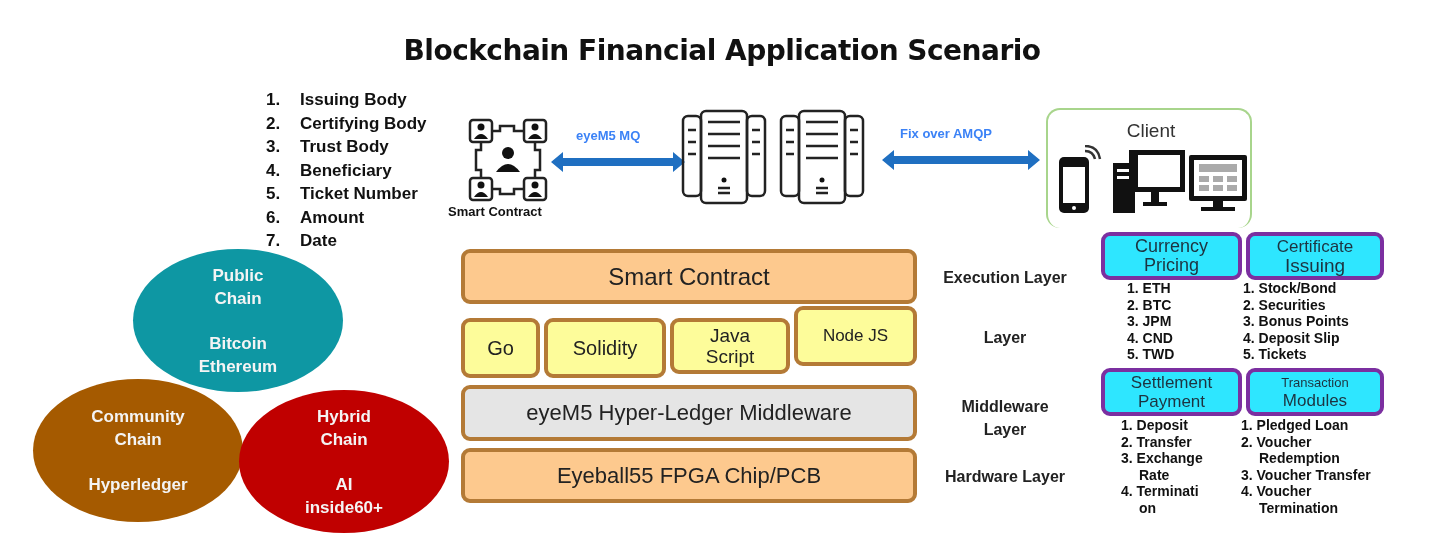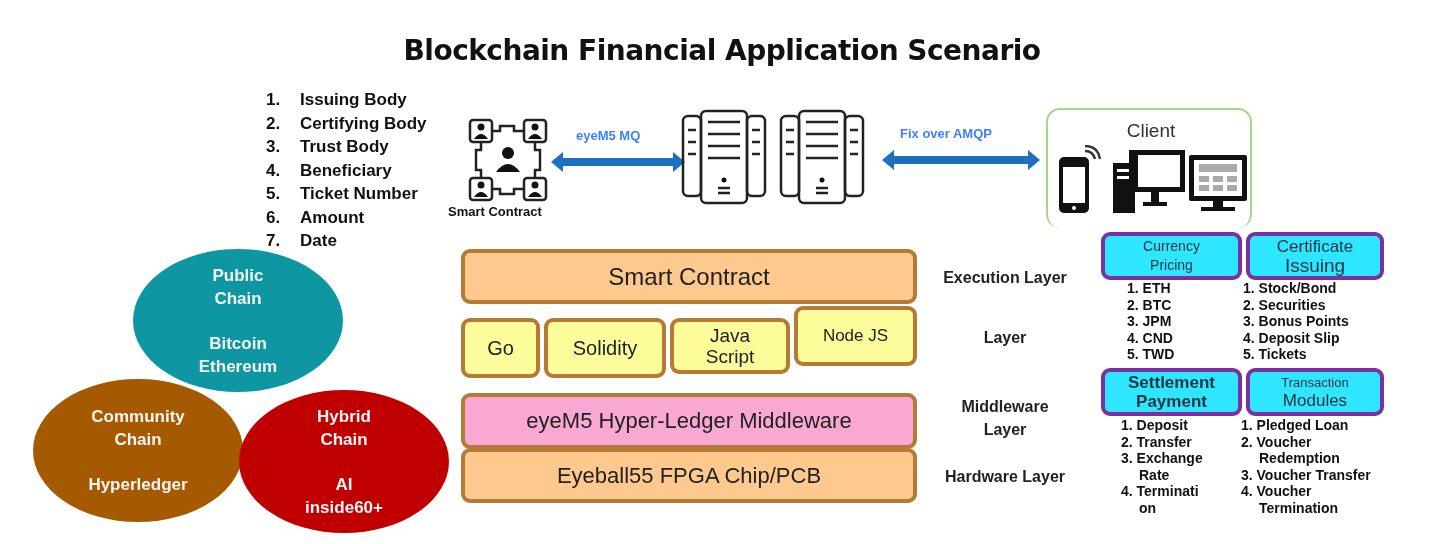--- a/index.html
+++ b/index.html
@@ -7,21 +7,21 @@
   .abs { position: absolute; }
   .title { left: 0; width: 1444px; top: 34px; text-align: center; font-family: "DejaVu Sans", sans-serif; font-weight: bold; font-size: 28px; letter-spacing: -0.5px; box-sizing: border-box; }
   .fields { left: 266px; top: 88px; font-weight: bold; font-size: 17px; line-height: 23.5px; }
   .fields .num { display: inline-block; width: 34px; }
   .arrow-label { font-weight: bold; font-size: 13px; color: #3b82f6; }
   .client-box { left: 1046px; top: 108px; width: 206px; height: 120px; border: 2px solid #a8d58c; border-radius: 14px; border-bottom: none; box-sizing: border-box; }
   .client-title { left: 1046px; top: 120px; width: 150px; text-align: center; font-size: 19px; color: #333; padding-left: 30px; }
   .layer { border: 4px solid #b47a36; border-radius: 9px; box-sizing: border-box; display: flex; align-items: center; justify-content: center; text-align: center; color: #222; }
   .layer-orange { background: #fdc98e; }
   .layer-yellow { background: #fdfc9a; }
-  .layer-lime { background: #f9a8d4; margin-top: 8px; }
+  .layer-lime { background: #e5e5e5; }
   .layer-label { font-weight: bold; font-size: 16px; text-align: center; color: #222; line-height: 23px; }
   .module-head { background: #2ee6ff; border: 4px solid #7b2fa0; border-radius: 9px; box-sizing: border-box; display: flex; align-items: center; justify-content: center; text-align: center; color: #1d3340; line-height: 19px; }
   .module-list { font-weight: bold; font-size: 14px; line-height: 16.5px; color: #111; }
   .module-list .it { white-space: nowrap; }
   .module-list .cont { padding-left: 18px; }
   .ellipse { border-radius: 50%; display: flex; flex-direction: column; align-items: center; justify-content: center; color: #f4f4f4; font-weight: bold; font-size: 17px; line-height: 23px; text-align: center; }
 </style>
 </head>
 <body>
 
@@ -153,21 +153,21 @@
 <div class="abs layer-label" style="left:922px;top:266px;width:166px;">Execution Layer</div>
 <div class="abs layer-label" style="left:922px;top:326px;width:166px;">
   <div>Layer</div>
 </div>
 <div class="abs layer-label" style="left:922px;top:395px;width:166px;">
   <div>Middleware</div>
   <div>Layer</div>
 </div>
 <div class="abs layer-label" style="left:922px;top:465px;width:166px;">Hardware Layer</div>
 
-<div class="abs module-head" style="left:1101px;top:232px;width:141px;height:48px;font-size:14px;flex-direction:column;">
+<div class="abs module-head" style="left:1101px;top:232px;width:141px;height:48px;font-size:18px;flex-direction:column;">
   <span>Currency</span>
     <span>Pricing</span>
 </div>
 <div class="abs module-list" style="left:1127px;top:280px;">
   <div class="it">1. ETH</div>
   <div class="it">2. BTC</div>
   <div class="it">3. JPM</div>
   <div class="it">4. CND</div>
   <div class="it">5. TWD</div>
 </div>
@@ -177,21 +177,21 @@
     <span style="font-size:19px">Issuing</span>
 </div>
 <div class="abs module-list" style="left:1243px;top:280px;">
   <div class="it">1. Stock/Bond</div>
   <div class="it">2. Securities</div>
   <div class="it">3. Bonus Points</div>
   <div class="it">4. Deposit Slip</div>
   <div class="it">5. Tickets</div>
 </div>
 
-<div class="abs module-head" style="left:1101px;top:368px;width:141px;height:48px;font-size:17px;flex-direction:column;font-weight:bold;">
+<div class="abs module-head" style="left:1101px;top:368px;width:141px;height:48px;font-size:17px;flex-direction:column;">
   <span>Settlement</span>
     <span>Payment</span>
 </div>
 <div class="abs module-list" style="left:1121px;top:417px;">
   <div class="it">1. Deposit</div>
   <div class="it">2. Transfer</div>
   <div class="it">3. Exchange</div>
   <div class="it cont">Rate</div>
   <div class="it">4. Terminati</div>
   <div class="it cont">on</div>

